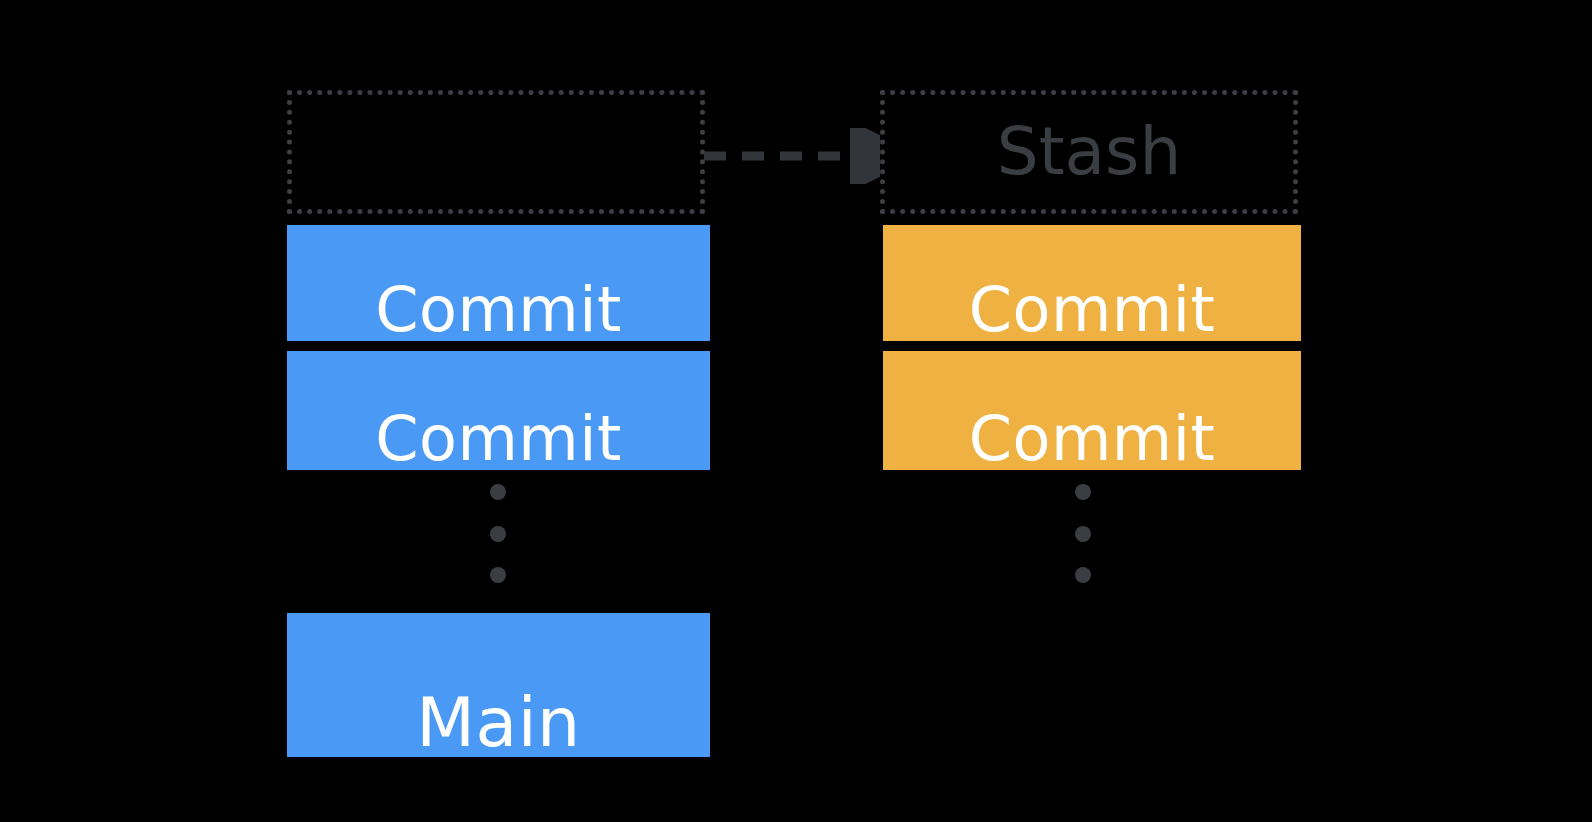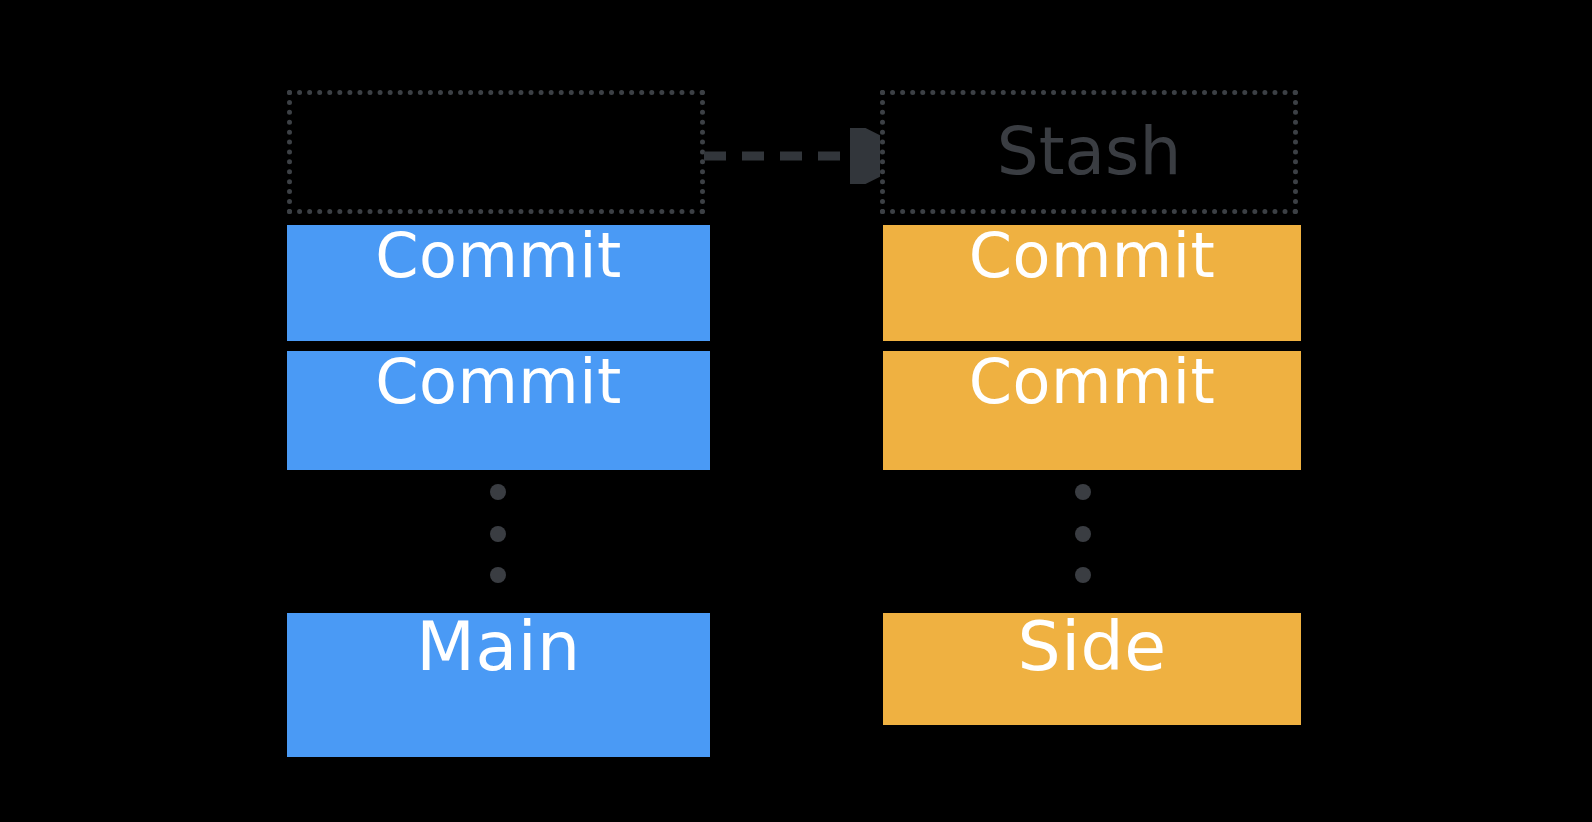--- a/index.html
+++ b/index.html
@@ -17,21 +17,21 @@
     position: relative;
     width: 1592px;
     height: 822px;
     background: #000000;
   }
 
   
   .node {
     position: absolute;
     display: flex;
-    align-items: flex-start;
+    align-items: flex-end;
     justify-content: center;
     box-sizing: border-box;
     color: #ffffff;
     font-weight: 400;
     letter-spacing: 0.5px;
     line-height: 1;
     white-space: nowrap;
   }
   .node.blue  { background: #4a9af5; }
   .node.amber { background: #efb141; }
@@ -124,17 +124,14 @@
   <div class="node amber fs-commit" style="left:883px; top:351px; width:418px; height:119px;">
     <span>Commit</span>
   </div>
 
   <div class="dots" style="left:1075px; top:484px; width:16px; height:99px;">
     <span></span>
     <span></span>
     <span></span>
   </div>
 
-  <div class="node amber fs-leaf" style="left:883px; top:613px; width:418px; height:112px;">
-    <span>Side</span>
-  </div>
 
 </div>
 
 </body></html>

